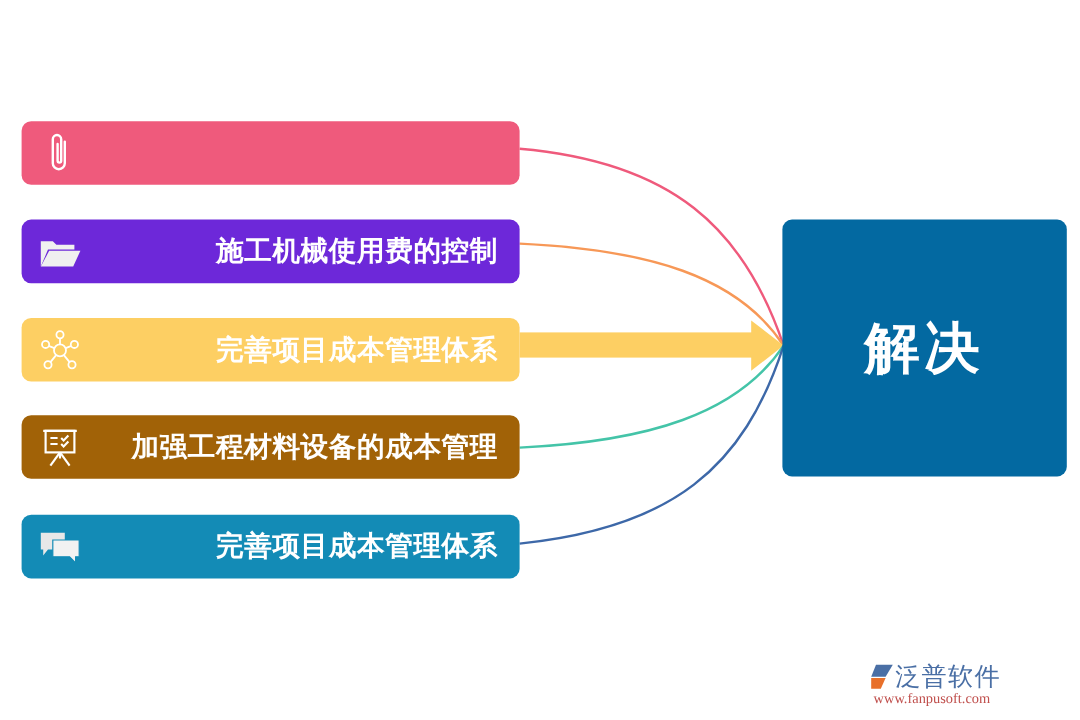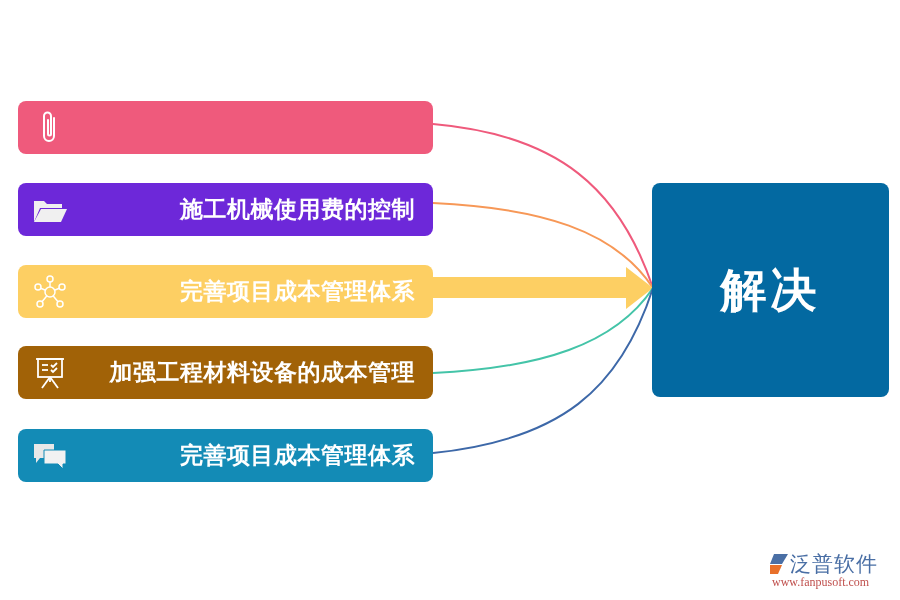--- a/index.html
+++ b/index.html
@@ -8,21 +8,21 @@
   .node .icon{position:absolute;left:14px;top:50%;transform:translateY(-50%);width:36px;height:36px;display:flex;align-items:center;justify-content:center;}
   .node .label{position:absolute;right:18px;top:50%;transform:translateY(-52%);color:#ffffff;font-weight:bold;font-size:23px;letter-spacing:0.5px;white-space:nowrap;}
   #n1{top:101px;background:#ef5a7c;}
   #n2{top:183px;background:#6d28d9;}
   #n3{top:265px;background:#fdcf63;padding-left:27px;}
   #n4{top:346px;background:#a16207;}
   #n5{top:429px;background:#138bb6;}
   #hub{position:absolute;left:652px;top:183px;width:237px;height:214px;background:#0369a1;border-radius:8px;display:flex;flex-direction:column;align-items:center;justify-content:center;}
   #hub .hl{color:#ffffff;font-weight:bold;font-size:46px;line-height:58px;letter-spacing:4px;}
   svg.links{position:absolute;left:0;top:0;}
-  #logo{position:absolute;left:768px;top:550px;width:125px;height:42px;}
+  #logo{position:absolute;left:724px;top:550px;width:125px;height:42px;}
   #logo .brand{position:absolute;left:22px;top:0px;font-size:21px;color:#4a6fa5;font-family:"DejaVu Sans",sans-serif;letter-spacing:1px;}
   #logo .url{position:absolute;left:4px;top:25px;font-size:12px;color:#c0504d;font-family:Liberation Serif, serif;}
 </style>
 </head>
 <body>
 
 <svg class="links" width="900" height="600" viewBox="0 0 900 600">
   <path d="M433,124 C560,135 620,190 653,288" fill="none" stroke="#ef5a7c" stroke-width="2"></path>
   <path d="M433,203 C540,208 615,230 653,288" fill="none" stroke="#f79857" stroke-width="2"></path>
   <rect x="433" y="277" width="200" height="21" fill="#fdcf63"></rect>

